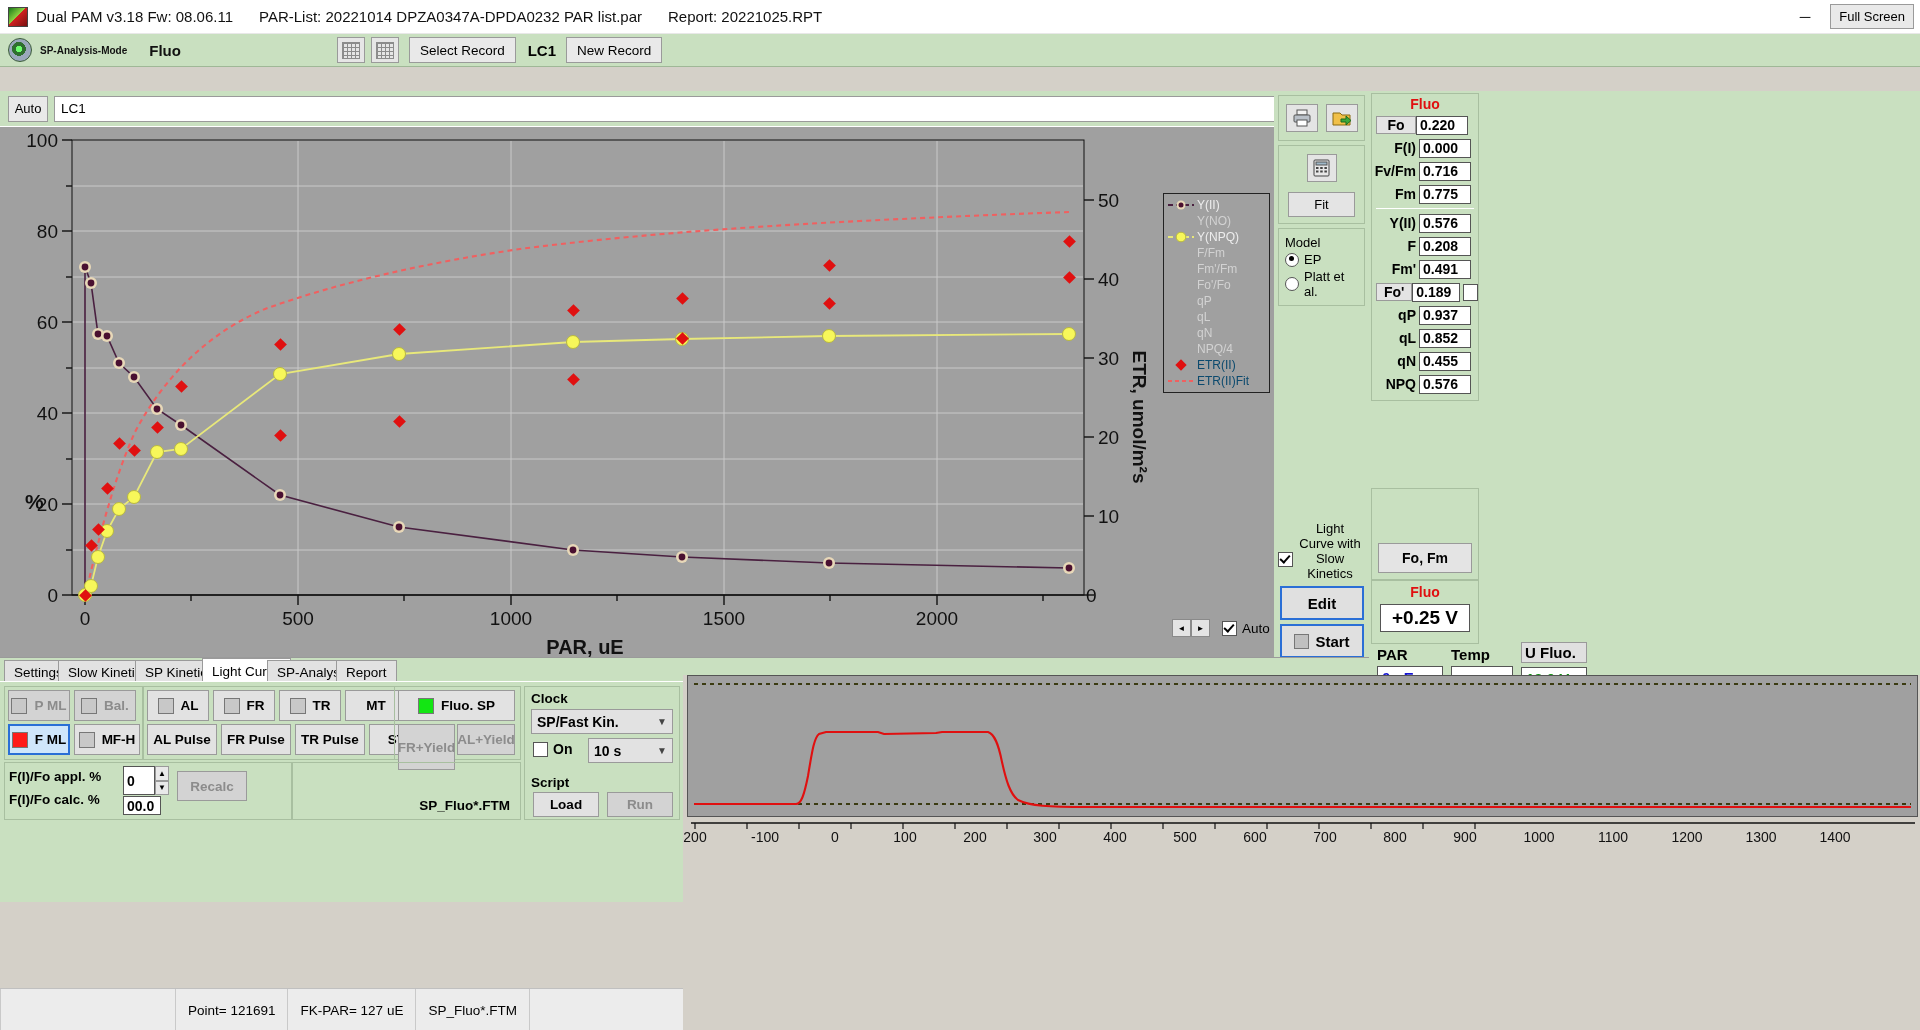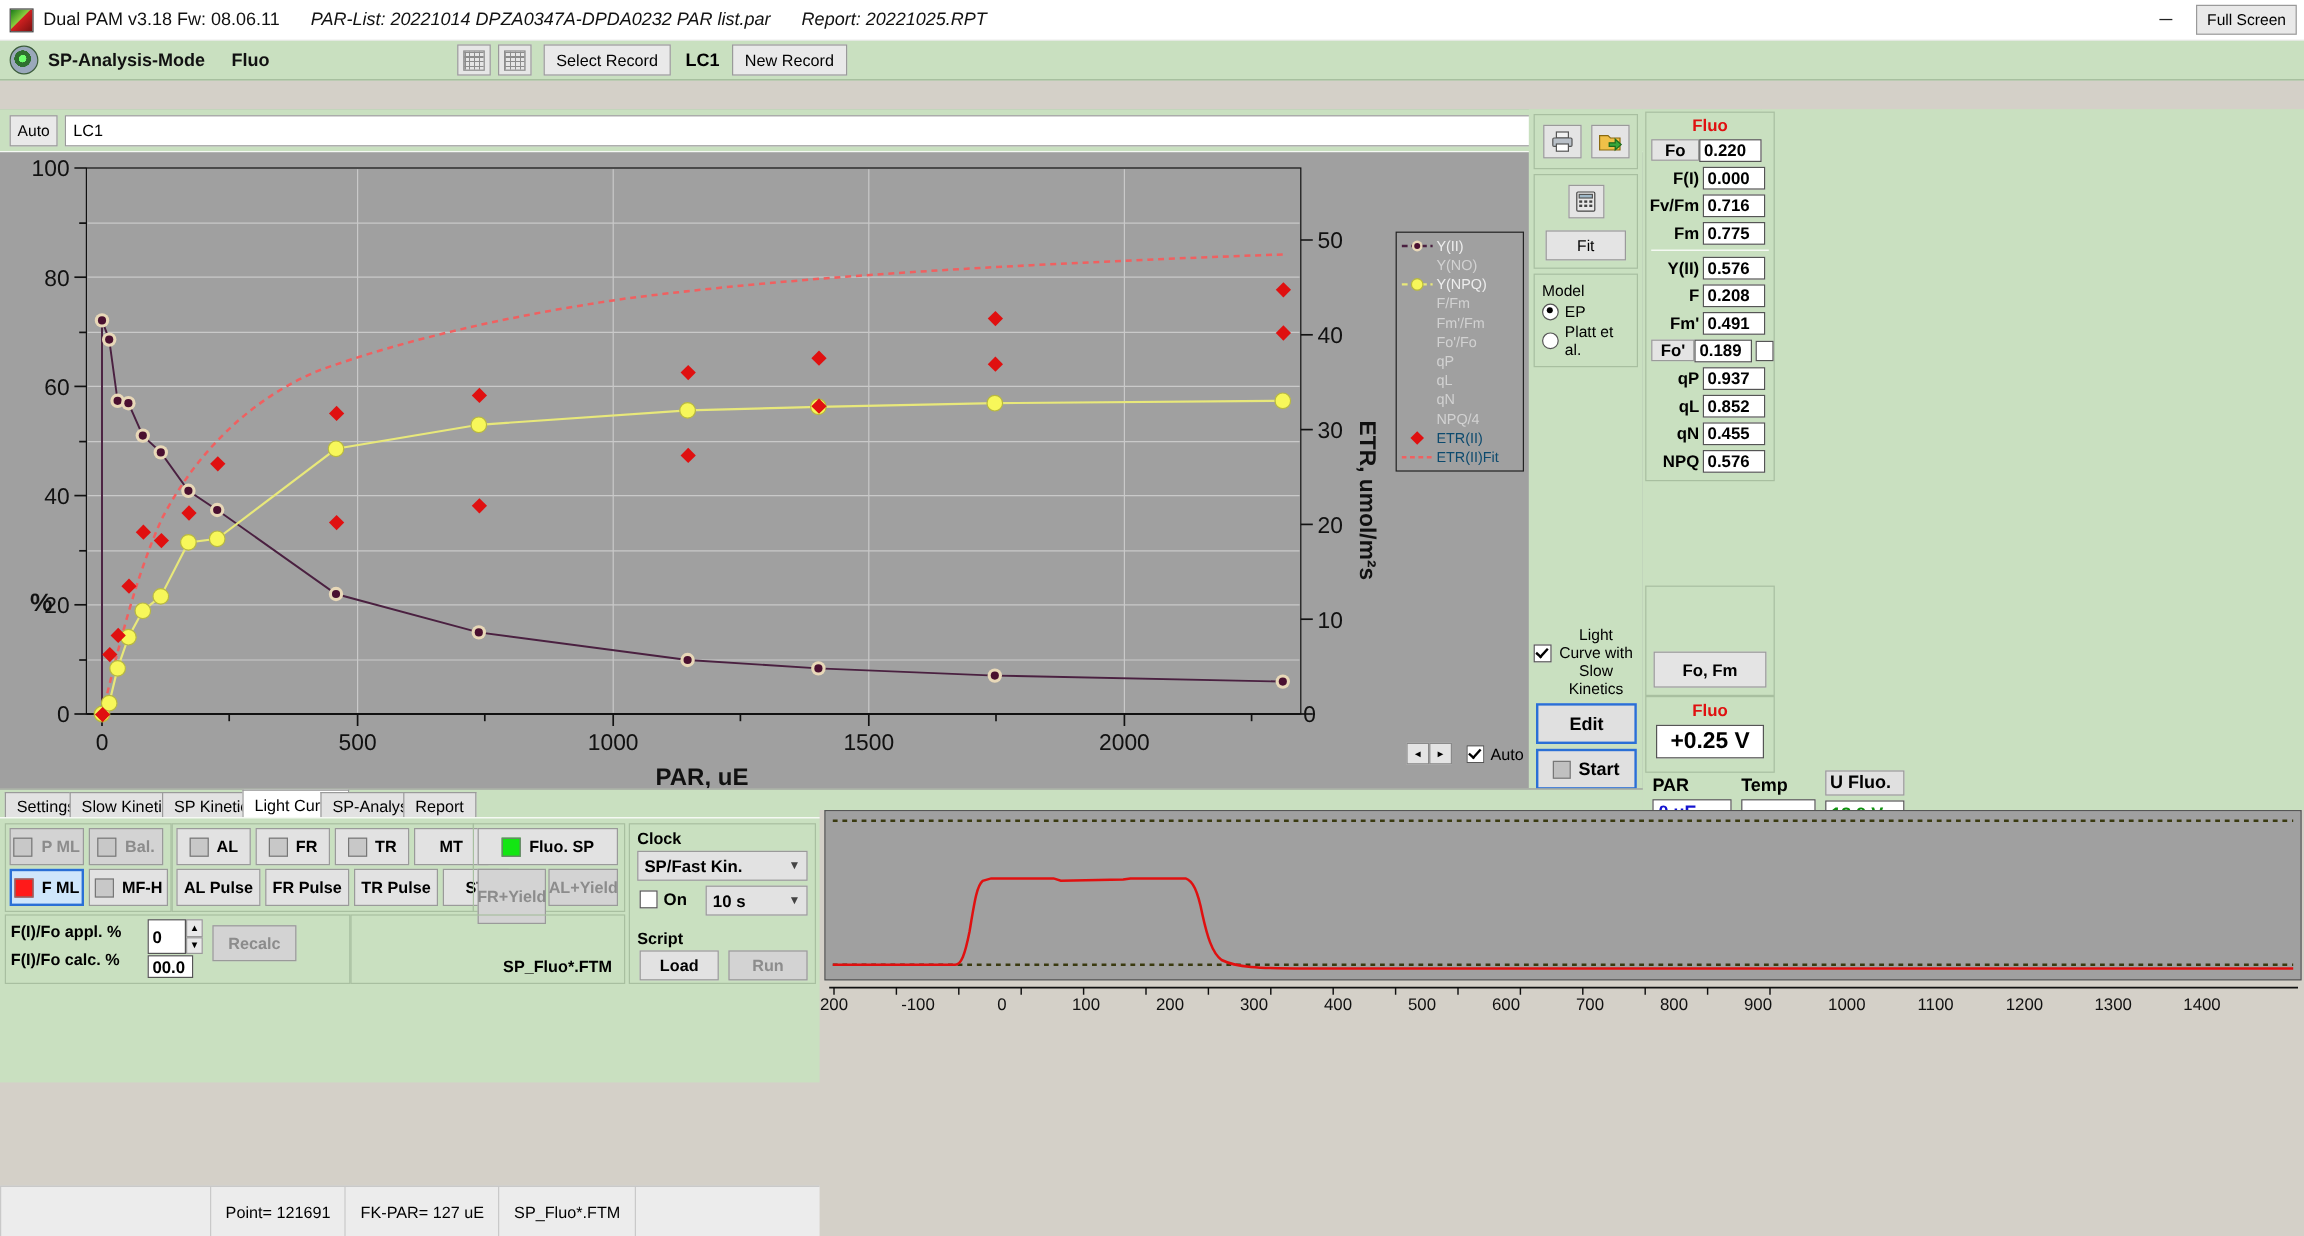--- a/index.html
+++ b/index.html
@@ -4,34 +4,34 @@
 <style>
   html,body{margin:0;padding:0;}
   body{width:1920px;height:1030px;overflow:hidden;background:#d4d0c8;
        font-family:"Liberation Sans",sans-serif;font-size:13px;color:#000;}
   .app{position:relative;width:1920px;height:1030px;}
 
   
   .titlebar{height:33px;background:#ffffff;display:flex;align-items:center;border-bottom:1px solid #e8e8e8;}
   .tb-icon{width:18px;height:18px;margin:0 8px 0 8px;background:linear-gradient(135deg,#1a7a1a,#8ccf3f 45%,#d02020 46%,#7a1010);border:1px solid #444;flex:none;}
   .tb-text{font-size:15px;color:#111;white-space:nowrap;}
-  .tb-text.sp{margin-left:26px;font-style:italic;}
+  .tb-text.sp{margin-left:26px;}
   .tb-spacer{flex:1;}
   .wbtn{width:46px;height:32px;display:flex;align-items:center;justify-content:center;font-size:15px;color:#222;}
 
   
   .menubar{height:26px;background:#fff;display:flex;align-items:center;padding-left:8px;border-bottom:1px solid #d8d8d8;}
   .menuitem{padding:3px 9px;font-size:14.5px;color:#111;cursor:default;}
 
   
   .modebar{height:32px;background:#c9e0c0;display:flex;align-items:center;border-bottom:1px solid #9fb897;}
   .mode-globe{width:22px;height:22px;margin:0 8px 0 8px;border-radius:50%;
       background:radial-gradient(circle at 45% 45%,#6dff6d 0 18%,#2f6f2f 19% 40%,#9aa8bb 41% 100%);
       border:1px solid #3a5a3a;flex:none;}
-  .mode-title{font-weight:bold;font-size:15px;color:#111;}
+  .mode-title{font-weight:bold;font-size:10px;color:#111;}
   .mode-sub{font-weight:bold;font-size:15px;color:#111;margin-left:22px;}
   .grid-btn{width:26px;height:24px;margin-left:6px;background:#e6e6e6;border:1px solid #9a9a9a;
       display:flex;align-items:center;justify-content:center;}
   .grid-glyph{width:16px;height:15px;background:
       repeating-linear-gradient(to right,#8c8c8c 0 1px,transparent 1px 4px),
       repeating-linear-gradient(to bottom,#8c8c8c 0 1px,transparent 1px 4px);
       border:1px solid #8c8c8c;}
   .tb-btn{height:24px;padding:0 10px;margin-left:10px;background:#e9e9e9;border:1px solid #9a9a9a;
       display:flex;align-items:center;font-size:13.5px;}
   .lc-label{margin-left:12px;font-weight:bold;font-size:15px;}
@@ -75,21 +75,21 @@
   .mc-box{margin:4px 4px 0 4px;border:1px solid #a8bfa0;background:#c9e0c0;padding:4px 3px;}
   .mc-icons{display:flex;justify-content:center;gap:8px;padding:4px 0;}
   .mc-btn{background:#e4e4e4;border:1px solid #9a9a9a;display:flex;align-items:center;justify-content:center;}
   .fitbtn{margin:6px 6px 2px 6px;height:23px;background:#e4e4e4;border:1px solid #9a9a9a;
       display:flex;align-items:center;justify-content:center;font-size:13px;}
   .mdl-title{font-size:13px;margin:2px 0 2px 3px;}
   .radio-row{display:flex;align-items:center;gap:5px;font-size:13px;margin:2px 0 2px 3px;}
   .rd{width:12px;height:12px;border-radius:50%;background:#fff;border:1px solid #555;position:relative;flex:none;}
   .rd.on::after{content:"";position:absolute;left:2.5px;top:2.5px;width:5px;height:5px;border-radius:50%;background:#000;}
   .lcslow{position:absolute;left:4px;top:430px;width:85px;font-size:13px;text-align:center;line-height:15px;}
-  .lcslow .row{display:flex;align-items:flex-start;gap:4px;justify-content:center;}
+  .lcslow .row{display:flex;align-items:center;gap:4px;justify-content:center;}
   .editbtn{position:absolute;left:6px;top:495px;width:80px;height:30px;background:#e0e0e0;
       border:2px solid #2a6fd6;display:flex;align-items:center;justify-content:center;font-weight:bold;font-size:15px;}
   .startbtn{position:absolute;left:6px;top:533px;width:80px;height:30px;background:#e0e0e0;
       border:2px solid #2a6fd6;display:flex;align-items:center;justify-content:center;gap:6px;font-weight:bold;font-size:15px;}
   .sqmark{width:13px;height:13px;background:#c0c0c0;border:1px solid #777;}
 
   
   .rightcol{position:absolute;left:1369px;top:0;width:551px;height:810px;background:#c9e0c0;}
   .fluo-box{position:absolute;left:2px;top:2px;width:106px;border:1px solid #a8bfa0;padding:2px 0 4px 0;}
   .fluo-title{color:#e01010;font-weight:bold;font-size:14px;text-align:center;margin-bottom:2px;}

